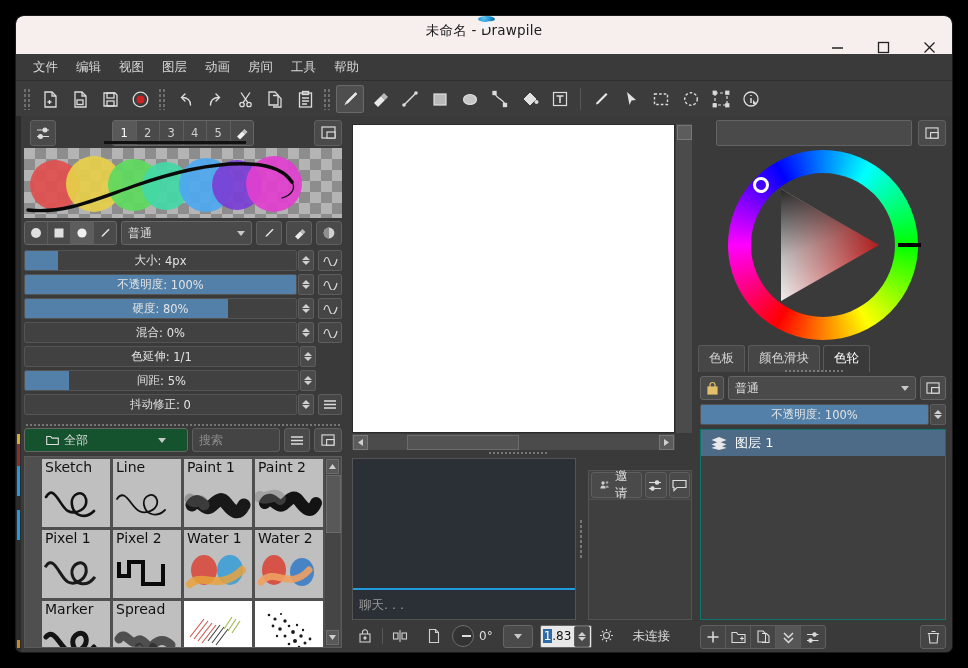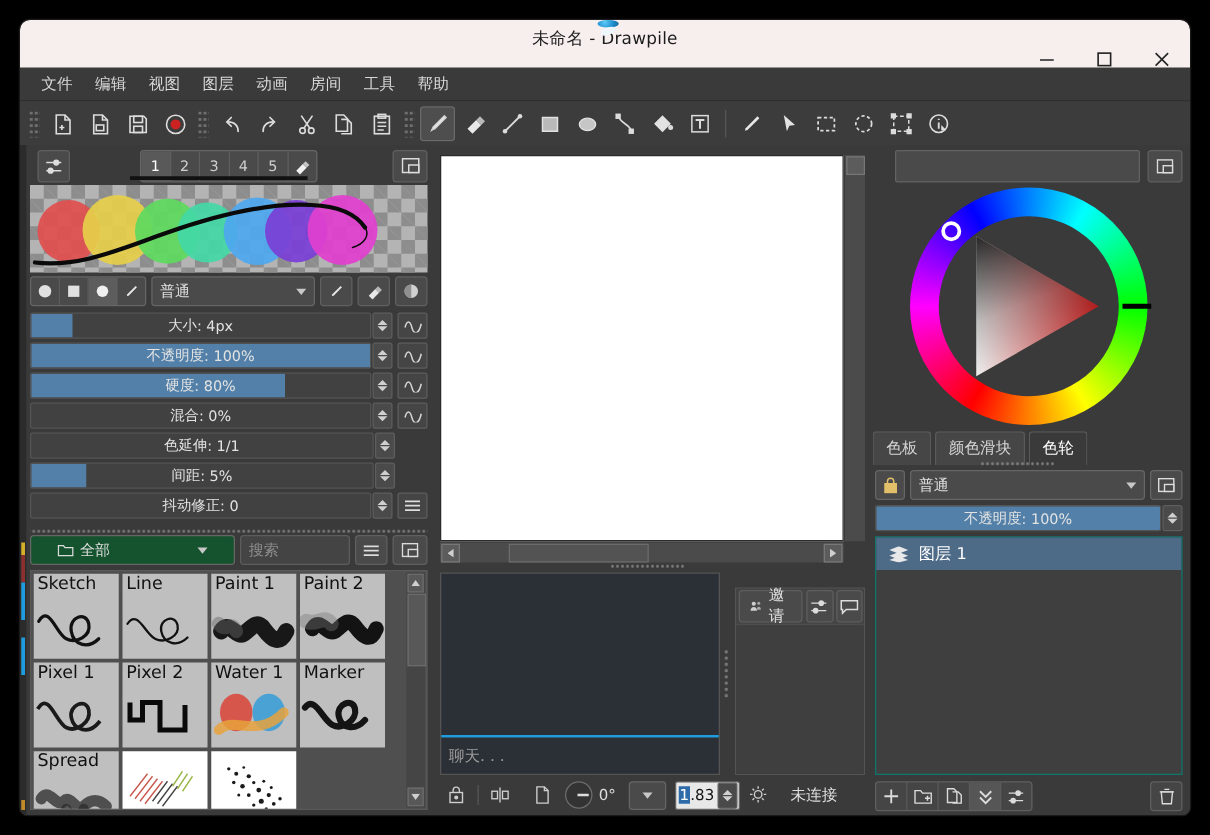--- a/index.html
+++ b/index.html
@@ -86,21 +86,21 @@
   .spacer22{width:22px;height:19px;margin-left:4px;}
 
   
   #libgrip{position:absolute;left:8px;top:306px;right:6px;}
   #libbar{position:absolute;left:8px;top:312px;right:6px;height:24px;display:flex;align-items:center;gap:4px;}
   #libsel{width:120px;height:22px;background:#14532d;border:1px solid #666;border-radius:3px;display:flex;
      align-items:center;padding:0 21px;font-size:12px;color:#ddd;gap:5px;}
   #libsearch{flex:1;height:22px;background:#444;border:1px solid #5d5d5d;border-radius:3px;
      display:flex;align-items:center;padding:0 6px;font-size:12px;color:#8d8d8d;}
   #lib{position:absolute;left:8px;top:340px;right:6px;bottom:4px;background:#4f4f4f;border:1px solid #5a5a5a;overflow:hidden;}
-  #libgrid{position:absolute;left:2px;top:2px;right:18px;top:2px;display:flex;flex-wrap:wrap;gap:3px;}
+  #libgrid{position:absolute;left:2px;top:2px;right:18px;top:2px;display:flex;flex-wrap:wrap;gap:3px;justify-content:flex-end;}
   .bcard{width:68px;height:68px;background:#bfbfbf;position:relative;overflow:hidden;}
   .bcard .bt{position:absolute;left:3px;top:0px;font-size:14px;color:#111;font-family:"DejaVu Sans",sans-serif;}
   .bcard.wh{background:#fff;}
   #libsb{position:absolute;right:1px;top:1px;bottom:1px;width:15px;background:#454545;}
   .sbar{width:13px;margin:0 1px;background:#585858;border:1px solid #6c6c6c;}
   .sbtn{height:13px;margin:1px;background:#585858;border:1px solid #6c6c6c;display:flex;align-items:center;justify-content:center;}
 
   
   #canvaswrap{position:absolute;left:4px;top:4px;right:2px;height:330px;background:#3a3a3a;}
   #canvas{position:absolute;left:0;top:4px;right:17px;bottom:17px;background:#fff;border:1px solid #2b2b2b;}
@@ -634,20 +634,28 @@
               </svg>
             </div>
           <div class="bcard">
               <span class="bt">Water 1</span>
             <svg width="68" height="50" style="position:absolute;top:18px" viewBox="0 0 68 50">
                 <ellipse cx="20" cy="22" rx="13" ry="15" fill="#d94a3e" opacity=".9"></ellipse>
                 <ellipse cx="46" cy="22" rx="13" ry="15" fill="#3d9fd6" opacity=".9"></ellipse>
                 <path d="M6 36c12-12 30 8 52-14" stroke="#e8a23c" stroke-width="8" fill="none" opacity=".85" stroke-linecap="round"></path>
               </svg>
             </div>
+          <div class="bcard">
+              <span class="bt">Water 2</span>
+            <svg width="68" height="50" style="position:absolute;top:18px" viewBox="0 0 68 50">
+                <ellipse cx="19" cy="22" rx="12" ry="15" fill="#d94a3e" opacity=".92"></ellipse>
+                <ellipse cx="47" cy="24" rx="12" ry="14" fill="#3d7fc6" opacity=".92"></ellipse>
+                <path d="M6 34c14-16 28 10 48-12" stroke="#f0a060" stroke-width="7" fill="none" opacity=".9" stroke-linecap="round"></path>
+              </svg>
+            </div>
 
           <div class="bcard">
               <span class="bt">Marker</span>
             <svg width="68" height="50" style="position:absolute;top:18px" viewBox="0 0 68 50" fill="none">
                 <path d="M4 18c8-10 14 10 22 14s20-4 18-13-15-4-13 6 13 12 21 3" stroke="#141414" stroke-width="5" stroke-linecap="round"></path>
               </svg>
             </div>
           <div class="bcard">
               <span class="bt">Spread</span>
             <svg width="68" height="50" style="position:absolute;top:18px" viewBox="0 0 68 50" fill="none">

